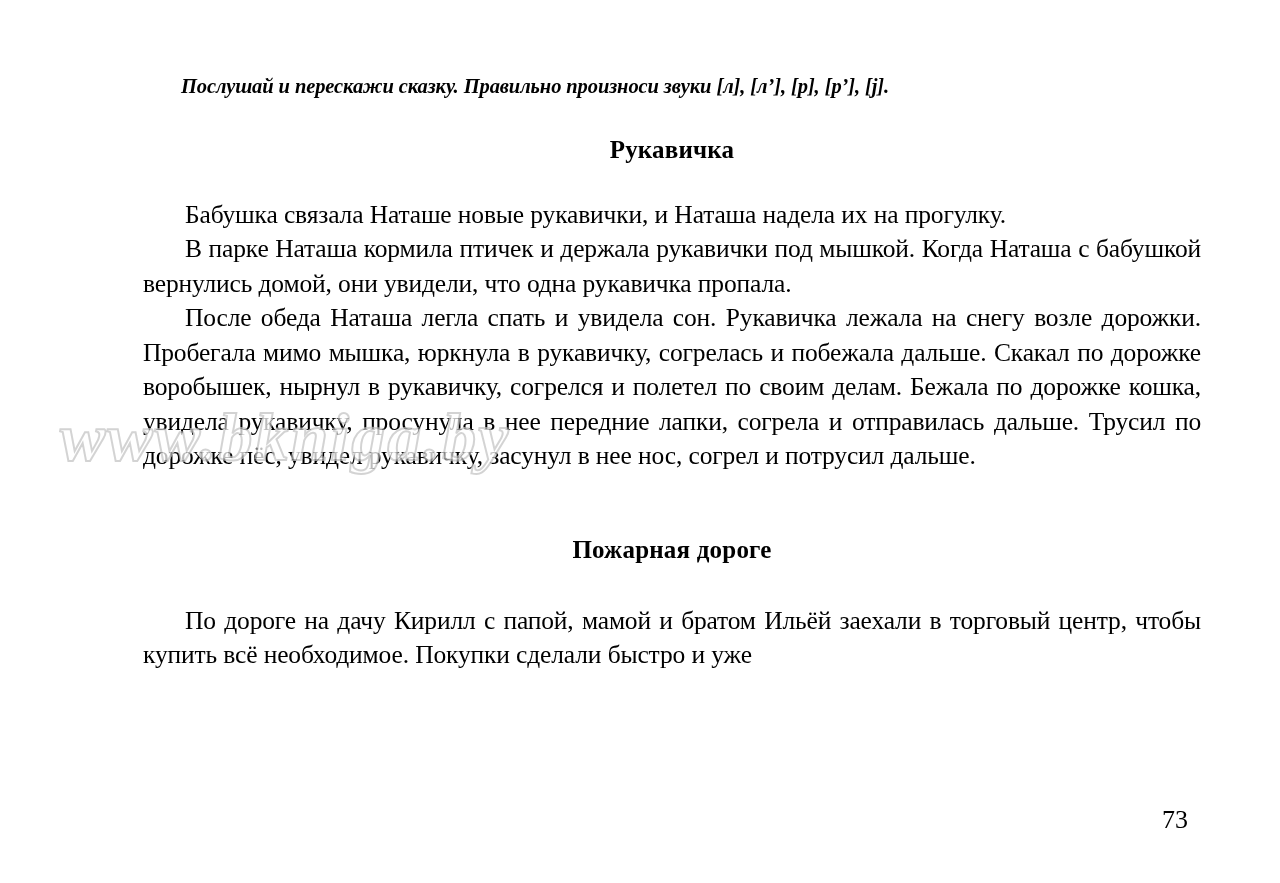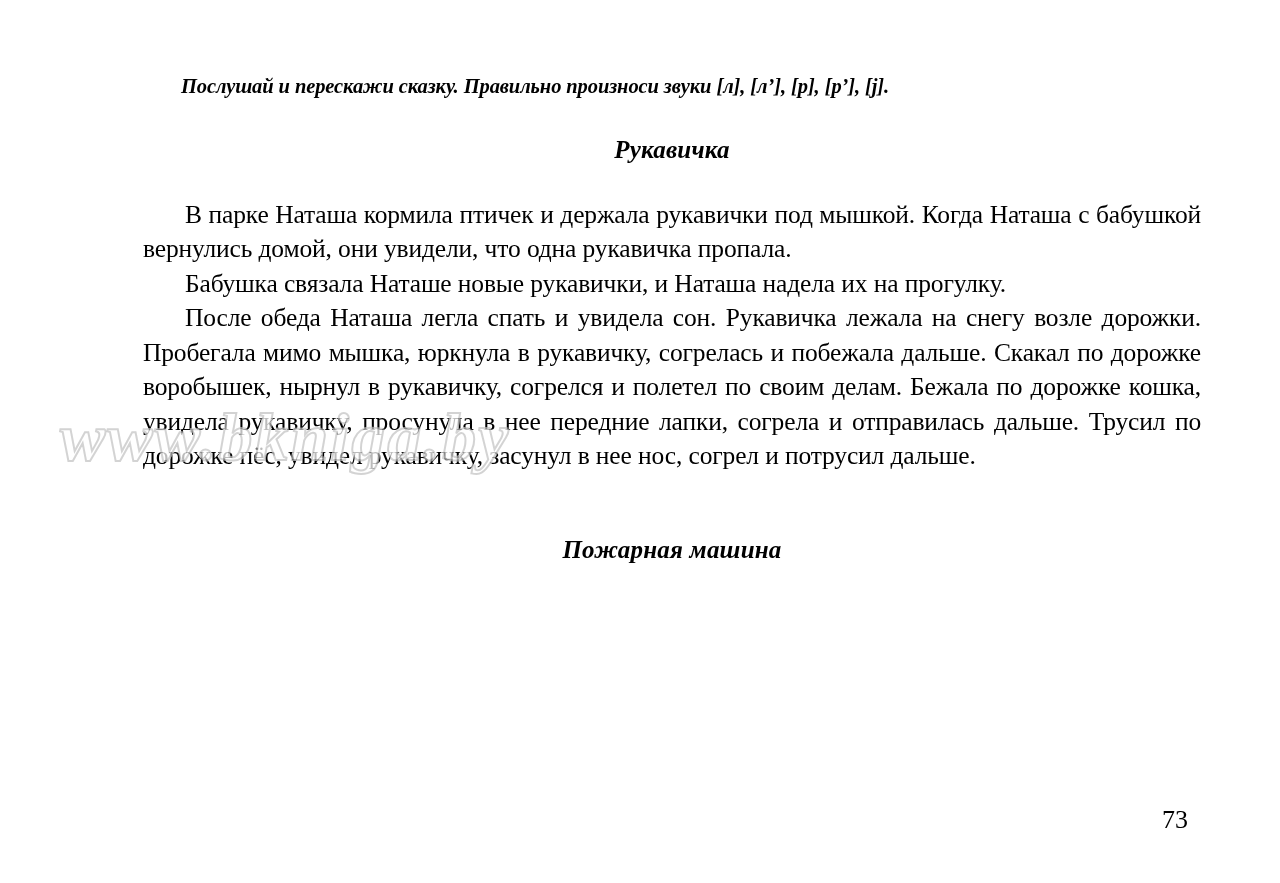--- a/index.html
+++ b/index.html
@@ -36,21 +36,20 @@
     font-weight: bold;
     font-size: 20.5px;
     line-height: 1.25;
     letter-spacing: -0.1px;
     margin: 0 0 0 38px;
   }
 
   .story-title {
     text-align: center;
     font-weight: bold;
-    font-style: italic;
     font-size: 25px;
     letter-spacing: 0.2px;
   }
 
   .title-rukavichka {
     margin: 36px 0 0 0;
   }
 
   .title-pozharnaya {
     margin: 62px 0 0 0;
@@ -111,27 +110,30 @@
 
 <div class="page">
 
   <div class="content">
 
     <p class="instruction">Послушай и перескажи сказку. Правильно произноси звуки [л], [л’], [р], [р’], [j].</p>
 
     <h2 class="story-title title-rukavichka">Рукавичка</h2>
 
     <div class="body-block">
+      <p class="para">Бабушка связала Наташе новые рукавички, и Наташа надела их на прогулку.</p>
       <p class="para">В парке Наташа кормила птичек и держала рукавички под мышкой. Когда Наташа с бабушкой вернулись домой, они увидели, что одна рукавичка пропала.</p>
-      <p class="para">Бабушка связала Наташе новые рукавички, и Наташа надела их на прогулку.</p>
       <p class="para">После обеда Наташа легла спать и увидела сон. Рукавичка лежала на снегу возле дорожки. Пробегала мимо мышка, юркнула в рукавичку, согрелась и побежала дальше. Скакал по дорожке воробышек, нырнул в рукавичку, согрелся и полетел по своим делам. Бежала по дорожке кошка, увидела рукавичку, просунула в нее передние лапки, согрела и отправилась дальше. Трусил по дорожке пёс, увидел рукавичку, засунул в нее нос, согрел и потрусил дальше.</p>
     </div>
 
-    <h2 class="story-title title-pozharnaya">Пожарная машина</h2>
+    <h2 class="story-title title-pozharnaya">Пожарная дороге</h2>
 
+    <div class="body-block-2">
+      <p class="para">По дороге на дачу Кирилл с папой, мамой и братом Ильёй заехали в торговый центр, чтобы купить всё необходимое. Покупки сделали быстро и уже</p>
+    </div>
 
   </div>
 
   <div class="watermark">www.bkniga.by</div>
 
   <div class="page-number">73</div>
 
 </div>
 
 </body></html>

